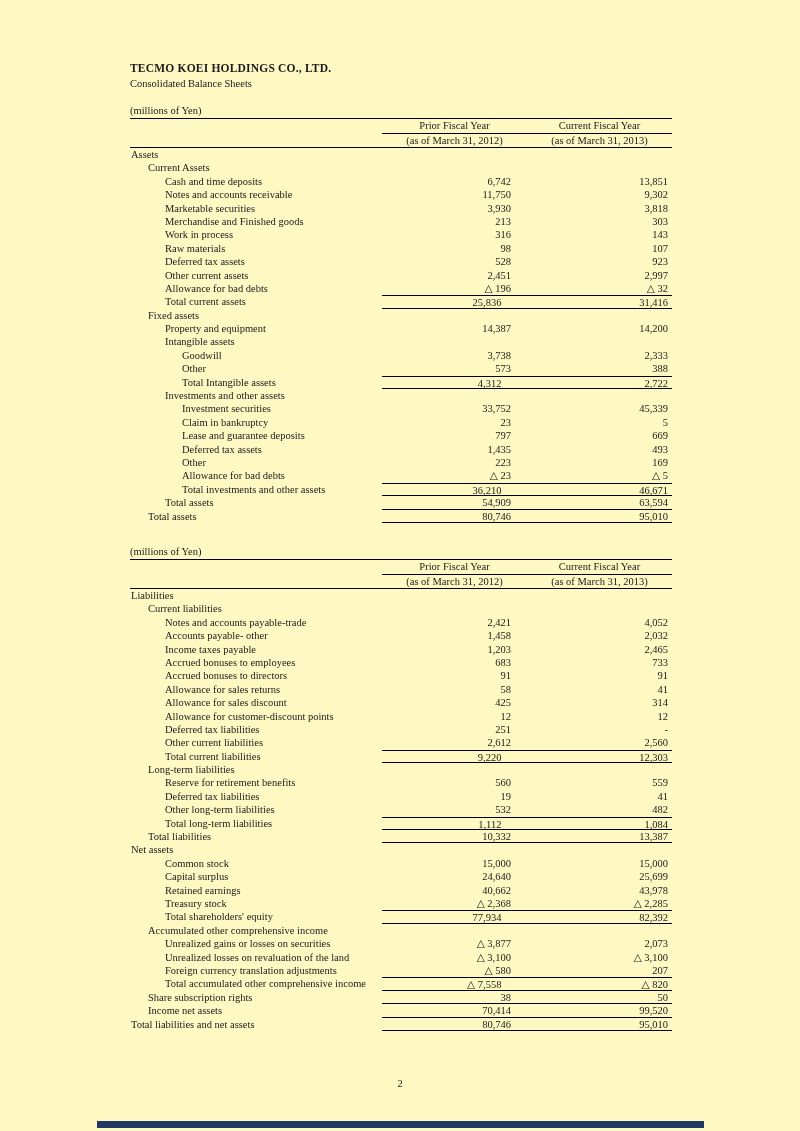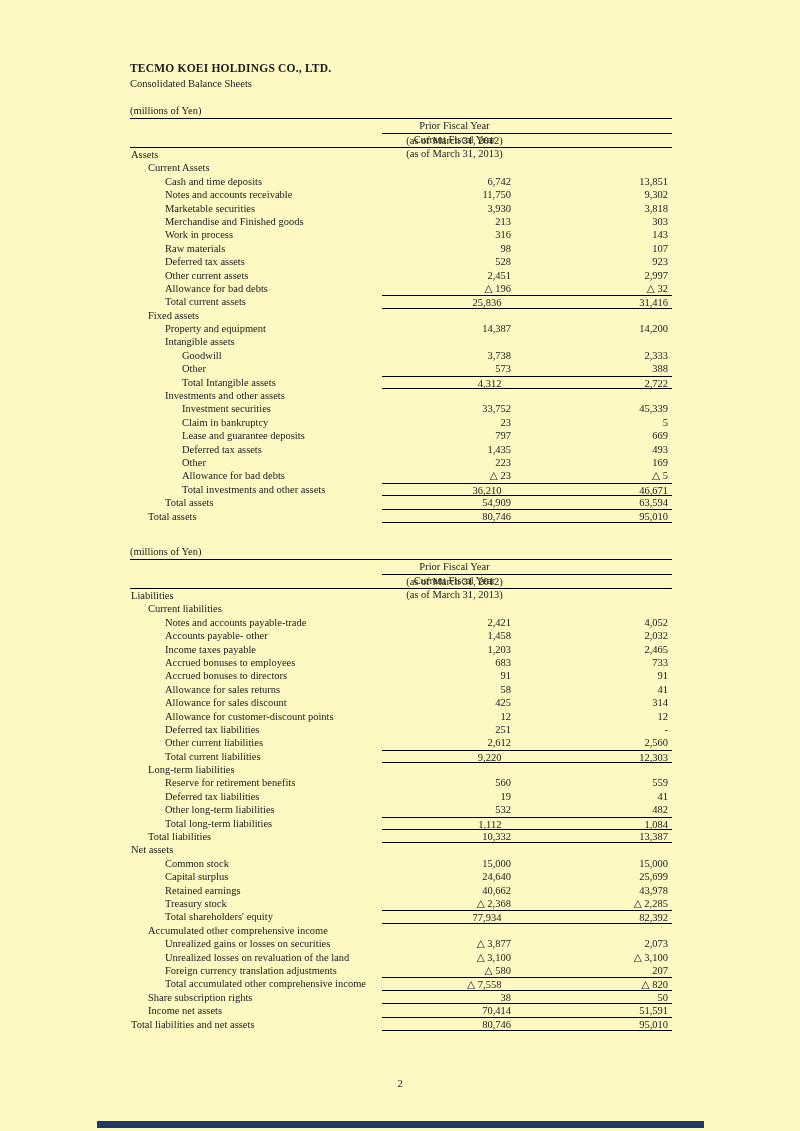--- a/index.html
+++ b/index.html
@@ -33,21 +33,21 @@
     text-align: left; font-size: 10.5px;
     height: 14px; line-height: 13px; padding-right: 2px;
   }
   .thead {
     display: flex;
     border-top: 1px solid #000;
     border-bottom: 1px solid #000;
   }
   .th-spacer { width: 252px; }
   .th-cols { width: 290px; }
-  .th-row { display: flex; height: 13.5px; line-height: 13.5px; flex-direction: column; }
+  .th-row { display: flex; height: 13.5px; line-height: 13.5px; }
   .th-row > div { width: 50%; text-align: center; white-space: nowrap; }
   .th-mid { border-top: 1px solid #000; height: 0; }
   .row { display: flex; height: 13.4px; line-height: 13.2px; }
   .cell-label { width: 252px; white-space: nowrap; overflow: hidden; }
   .ind-0 { padding-left: 1px; }
   .ind-1 { padding-left: 18px; }
   .ind-2 { padding-left: 35px; }
   .ind-3 { padding-left: 52px; }
   .cell-nums { width: 290px; display: flex; }
   .cell-nums.rt { border-top: 1px solid #000; gap: 20px; }
@@ -520,21 +520,21 @@
           <div class="cell-label ind-1">Share subscription rights</div>
           <div class="cell-nums rb">
             <div class="num prior">38</div>
             <div class="num current">50</div>
           </div>
         </div>
         <div class="row">
           <div class="cell-label ind-1">Income net assets</div>
           <div class="cell-nums rb">
             <div class="num prior">70,414</div>
-            <div class="num current">51,591</div>
+            <div class="num current">99,520</div>
           </div>
         </div>
         <div class="row">
           <div class="cell-label ind-0">Total liabilities and net assets</div>
           <div class="cell-nums rb">
             <div class="num prior">80,746</div>
             <div class="num current">95,010</div>
           </div>
         </div>
       </div>

